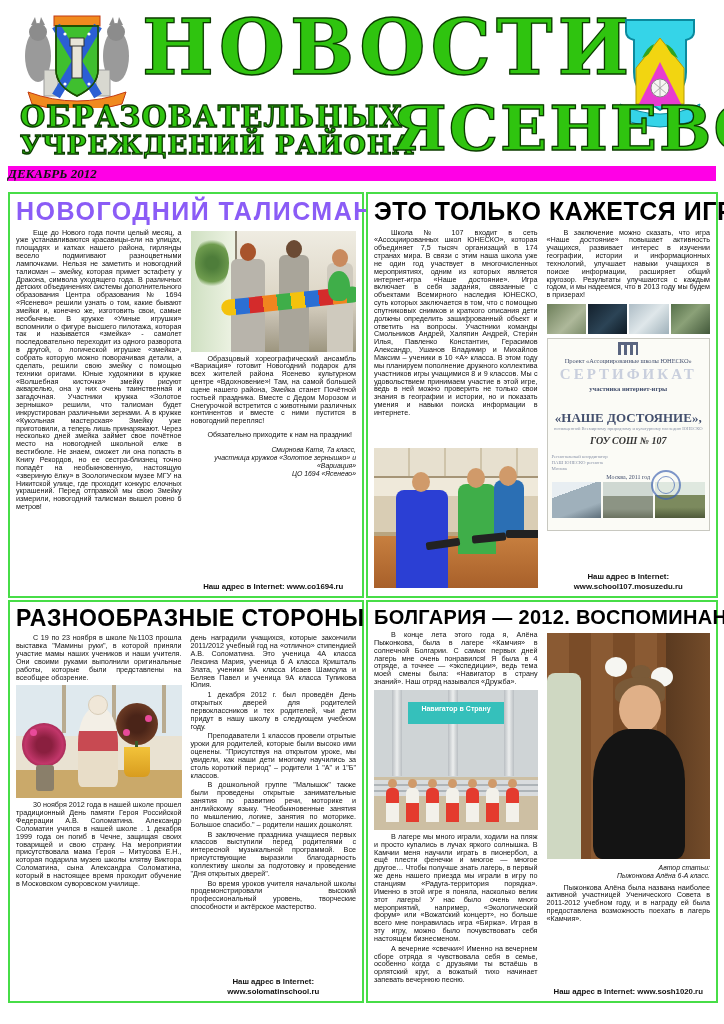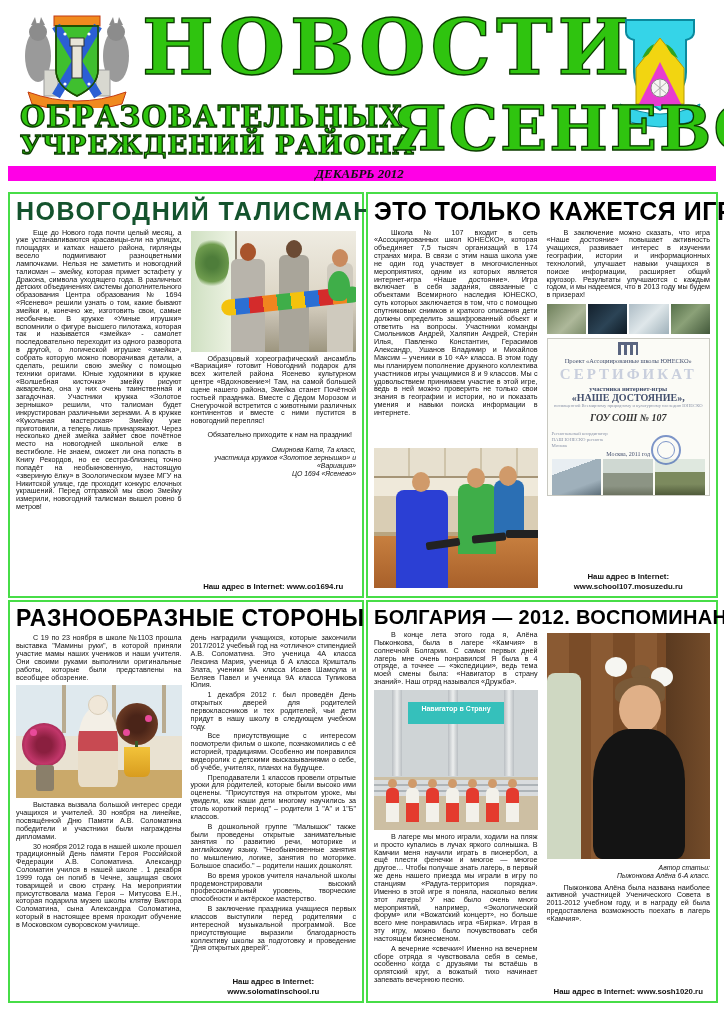--- a/index.html
+++ b/index.html
@@ -13,32 +13,32 @@
                  text-shadow:0 0 1px #0c3d00; white-space:nowrap; text-align:center; }
   #mast-novosti  { left:142px; top:8px;  width:470px; font-size:76px; letter-spacing:5px; line-height:1.05; }
   #mast-sub1     { left:20px;  top:102px; width:374px; font-size:29px; letter-spacing:1px; line-height:1.05; }
   #mast-sub2     { left:20px;  top:132px; width:374px; font-size:26px; letter-spacing:1px; line-height:1.05; }
   #mast-yasenevo { left:392px; top:96px; width:326px; font-size:62px; letter-spacing:2px; line-height:1.05; z-index:3; }
   .emblem { position:absolute; }
   #emblem-left  { left:20px;  top:14px; }
   #emblem-right { left:612px; top:16px; }
 
   .datebar { position:absolute; left:8px; top:166px; width:708px; height:15px; background:#ff00e6; }
-  .datebar span { display:block; text-align:center; padding-right:5px; line-height:15px;
+  .datebar span { display:block; text-align:left; padding-right:5px; line-height:15px;
                   font-family:"Liberation Serif", serif; font-style:italic; font-weight:bold; font-size:13px; color:#111; }
 
   
   .box { position:absolute; border:2px solid #47dd47; background:#fff; padding:3px 6px 5px; display:flex; flex-direction:column; }
   #box-a1 { left:8px;   top:192px; width:356px; height:406px; }
   #box-a2 { left:366px; top:192px; width:352px; height:406px; }
   #box-a3 { left:8px;   top:600px; width:356px; height:403px; }
   #box-a4 { left:366px; top:600px; width:352px; height:403px; }
 
   .headline { text-align:center; font-weight:bold; white-space:nowrap; line-height:1.1; margin:1px 0 3px; }
-  #box-a1 .headline { color:#14532d; font-size:25px; letter-spacing:1.5px;text-align:center; }
+  #box-a1 .headline { color:#8b5cf6; font-size:25px; letter-spacing:1.5px;text-align:center; }
   #box-a2 .headline { color:#000; font-size:25px; letter-spacing:0.5px; }
   #box-a3 .headline { color:#000; font-size:23px; letter-spacing:0.5px; }
   #box-a4 .headline { color:#000; font-size:20px; letter-spacing:0.3px; }
 
   .cols { display:flex; gap:9px; flex:1; min-height:0; }
   .col  { flex:1; min-width:0; display:flex; flex-direction:column; }
   p.body { font-size:7.2px; line-height:1.09; text-align:justify; text-indent:17px; margin-bottom:2px; }
   p.noind { text-indent:0; }
   .sig { font-size:6.9px; font-style:italic; text-align:right; line-height:1.15; margin-top:5px; }
   .sig div { display:block; }
@@ -81,28 +81,28 @@
 
   
   .sat { display:flex; gap:2px; height:30px; margin:3px 0; }
   .sat div { flex:1; }
   .sat .s1 { background:linear-gradient(135deg,#6d7f5a,#aeb89a 60%,#7b8c6a); }
   .sat .s2 { background:linear-gradient(135deg,#13202c,#2c4456 55%,#0e1a24); }
   .sat .s3 { background:linear-gradient(135deg,#aebdc6,#dfe7ea 50%,#9fb1ba); }
   .sat .s4 { background:linear-gradient(135deg,#56704a,#8ba178 45%,#42583a); }
 
   
-  .cert { border:1px solid #c8c8c0; background:#fbfbf6; text-align:center; padding:3px 4px 0;
+  .cert { border:1px solid #c8c8c0; background:#fbfbf6; text-align:center; padding:3px 4px 12px;
           font-family:"Liberation Serif", serif; color:#44506e; position:relative; margin:1px 0 3px; }
   .cert .ulogo { width:20px; height:13px; margin:0 auto 2px; border-top:3px solid #5a6580;
           background:repeating-linear-gradient(90deg,#5a6580 0 3px,transparent 3px 6px); }
   .cert .proj { font-size:6.4px; }
   .cert .ctit { font-size:15px; letter-spacing:3px; color:#c9cfdd; font-weight:bold; margin:2px 0; }
   .cert .l1 { font-size:6.6px; font-weight:bold; }
-  .cert .l2 { font-size:10px; font-weight:bold; }
+  .cert .l2 { font-size:13px; font-weight:bold;margin-top:18px; }
   .cert .l3 { font-size:4.6px; color:#8a93a8; }
   .cert .school { font-size:10px; font-style:italic; font-weight:bold; color:#333; margin:4px 0 8px; }
   .cert .coord { font-size:4.8px; text-align:left; color:#8a93a8; line-height:1.25; width:60px; }
   .cert .city { font-size:6px; margin:2px 0 2px; }
   .cert .stamp { position:absolute; right:28px; bottom:30px; width:30px; height:30px; border:2px solid #3a5fb0;
                  border-radius:50%; opacity:.65; }
   .cert .stamp:before { content:""; position:absolute; inset:4px; border:1px solid #3a5fb0; border-radius:50%; }
   .cert-photos { display:flex; gap:2px; height:36px; margin-top:2px; }
   .cert-photos div { flex:1; }
   .cp1 { background:linear-gradient(160deg,#e8eef2 0 30%,#9fb0bb 30% 70%,#5d6e79 100%); }
@@ -300,31 +300,29 @@
             <div class="dhead"></div>
           <div class="bouq"></div>
             <div class="vase"></div>
           <div class="topi"></div>
             <div class="stem"></div>
             <div class="pot"></div>
           <div class="fl f1"></div>
             <div class="fl f2"></div>
             <div class="fl f3"></div>
         </div>
-        <p class="body">Выставка вызвала большой интерес среди учащихся и учителей. 30 ноября на линейке, посвящённой Дню Памяти А.В. Соломатина победители и участники были награждены дипломами.</p>
         <p class="body">30 ноября 2012 года в нашей школе прошел традиционный День памяти Героя Российской Федерации А.В. Соломатина. Александр Соломатин учился в нашей школе . 1 декабря 1999 года он погиб в Чечне, защищая своих товарищей и свою страну. На мероприятии присутствовала мама Героя – Митусова Е.Н., которая подарила музею школы клятву Виктора Соломатина, сына Александра Соломатина, который в настоящее время проходит обучение в Московском суворовском училище.</p>
       </div>
       <div class="col">
-        <p class="body noind">день наградили учащихся, которые закончили 2017/2012 учебный год на «отлично» стипендией А.В. Соломатина. Это ученица 4А класса Лексина Мария, ученица 6 А класса Кришталь Злата, ученики 9А класса Исаев Шамсула и Беляев Павел и ученица 9А класса Тупикова Юлия.</p>
+        <p class="body noind">день наградили учащихся, которые закончили 2011/2012 учебный год на «отлично» стипендией А.В. Соломатина. Это ученица 4А класса Лексина Мария, ученица 6 А класса Кришталь Злата, ученики 9А класса Исаев Шамсула и Беляев Павел и ученица 9А класса Тупикова Юлия.</p>
         <p class="body">1 декабря 2012 г. был проведён День открытых дверей для родителей первоклассников и тех родителей, чьи дети придут в нашу школу в следующем учебном году.</p>
-        <p class="body">Все присутствующие с интересом посмотрели фильм о школе, познакомились с её историей, традициями. Особенно им понравился видеоролик с детскими высказываниями о себе, об учёбе, учителях, планах на будущее.</p>
         <p class="body">Преподаватели 1 классов провели отрытые уроки для родителей, которые были высоко ими оценены. "Присутствуя на открытом уроке, мы увидели, как наши дети многому научились за столь короткий период" – родители 1 "А" и 1"Б" классов.</p>
         <p class="body">В дошкольной группе "Малышок" также были проведены открытые занимательные занятия по развитию речи, моторике и английскому языку. "Необыкновенные занятия по мышлению, логике, занятия по моторике. Большое спасибо." – родители наших дошколят.</p>
+        <p class="body">В заключение праздника учащиеся первых классов выступили перед родителями с интересной музыкальной программой. Все присутствующие выразили благодарность коллективу школы за подготовку и проведение "Дня открытых дверей".</p>
         <p class="body">Во время уроков учителя начальной школы продемонстрировали высокий профессиональный уровень, творческие способности и актёрское мастерство.</p>
-        <p class="body">В заключение праздника учащиеся первых классов выступили перед родителями с интересной музыкальной программой. Все присутствующие выразили благодарность коллективу школы за подготовку и проведение "Дня открытых дверей".</p>
         <div class="addr">Наш адрес в Internet: www.solomatinschool.ru</div>
       </div>
     </div>
   </div>
 
   <div class="box" id="box-a4">
     <div class="headline">БОЛГАРИЯ — 2012. ВОСПОМИНАНИЯ О ЛЕТЕ...</div>
     <div class="cols">
       <div class="col">
         <p class="body">В конце лета этого года я, Алёна Пыжонкова, была в лагере «Камчия» в солнечной Болгарии. С самых первых дней лагерь мне очень понравился! Я была в 4 отряде, а точнее — «экспедиции», ведь тема моей смены была: «Навигатор в страну знаний». Наш отряд назывался «Дружба».</p>

